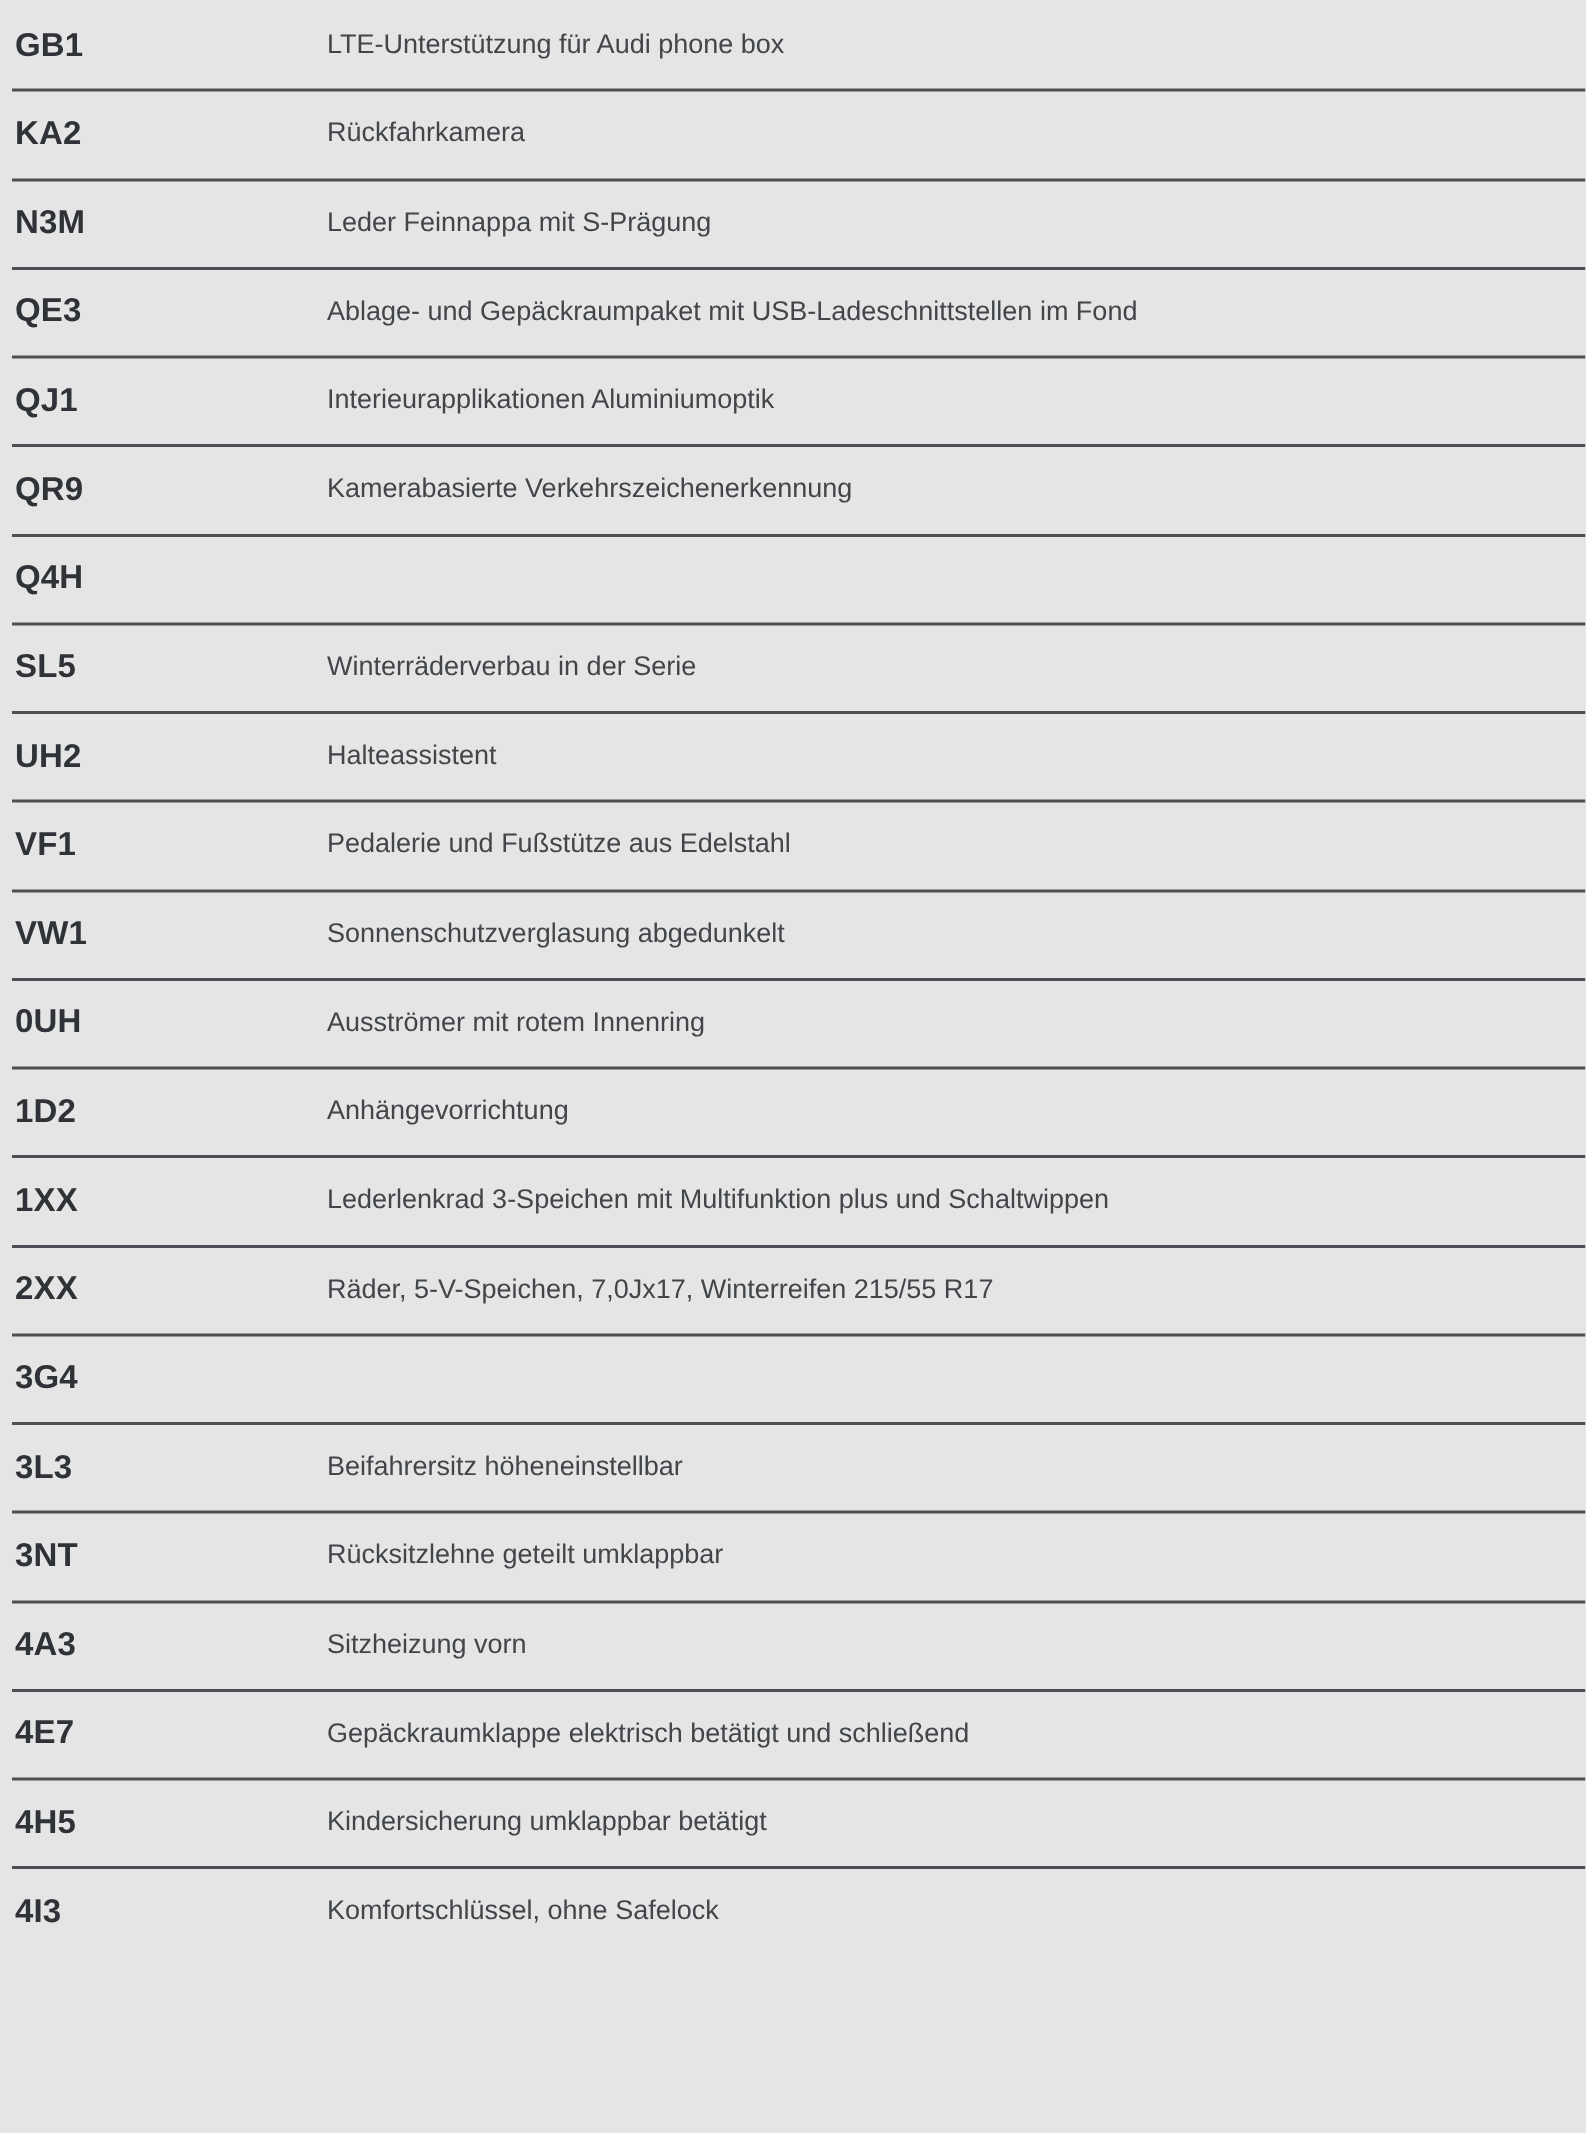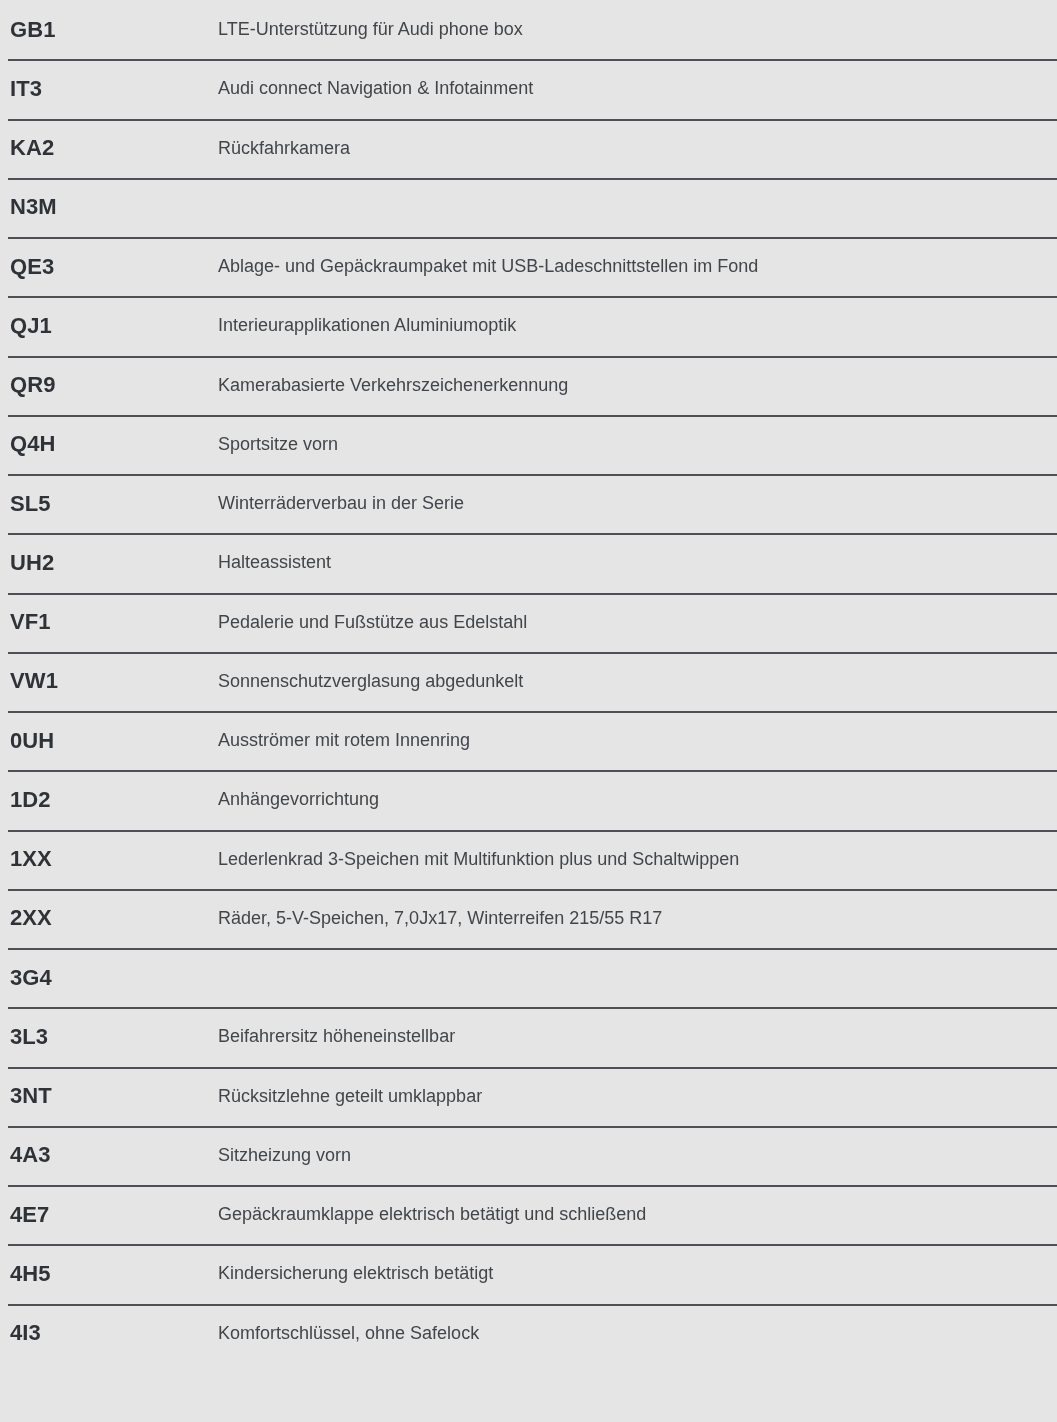--- a/index.html
+++ b/index.html
@@ -80,45 +80,41 @@
 </style>
 </head>
 <body>
 
 <div class="equipment-table" id="equipment-table">
     <div class="equipment-row">
     <div class="code-cell">GB1</div>
     <div class="desc-cell">LTE-Unterstützung für Audi phone box</div>
   </div>
     <div class="equipment-row">
-    <div class="code-cell">IT3</div>
-    <div class="desc-cell">Audi connect Navigation &amp; Infotainment</div>
-  </div>
-    <div class="equipment-row">
     <div class="code-cell">KA2</div>
     <div class="desc-cell">Rückfahrkamera</div>
   </div>
     <div class="equipment-row">
     <div class="code-cell">N3M</div>
+    <div class="desc-cell">Leder Feinnappa mit S-Prägung</div>
   </div>
     <div class="equipment-row">
     <div class="code-cell">QE3</div>
     <div class="desc-cell">Ablage- und Gepäckraumpaket mit USB-Ladeschnittstellen im Fond</div>
   </div>
     <div class="equipment-row">
     <div class="code-cell">QJ1</div>
     <div class="desc-cell">Interieurapplikationen Aluminiumoptik</div>
   </div>
     <div class="equipment-row">
     <div class="code-cell">QR9</div>
     <div class="desc-cell">Kamerabasierte Verkehrszeichenerkennung</div>
   </div>
     <div class="equipment-row">
     <div class="code-cell">Q4H</div>
-    <div class="desc-cell">Sportsitze vorn</div>
   </div>
     <div class="equipment-row">
     <div class="code-cell">SL5</div>
     <div class="desc-cell">Winterräderverbau in der Serie</div>
   </div>
     <div class="equipment-row">
     <div class="code-cell">UH2</div>
     <div class="desc-cell">Halteassistent</div>
   </div>
     <div class="equipment-row">
@@ -159,19 +155,19 @@
     <div class="equipment-row">
     <div class="code-cell">4A3</div>
     <div class="desc-cell">Sitzheizung vorn</div>
   </div>
     <div class="equipment-row">
     <div class="code-cell">4E7</div>
     <div class="desc-cell">Gepäckraumklappe elektrisch betätigt und schließend</div>
   </div>
     <div class="equipment-row">
     <div class="code-cell">4H5</div>
-    <div class="desc-cell">Kindersicherung elektrisch betätigt</div>
+    <div class="desc-cell">Kindersicherung umklappbar betätigt</div>
   </div>
     <div class="equipment-row">
     <div class="code-cell">4I3</div>
     <div class="desc-cell">Komfortschlüssel, ohne Safelock</div>
   </div>
   </div>
 
 </body></html>

